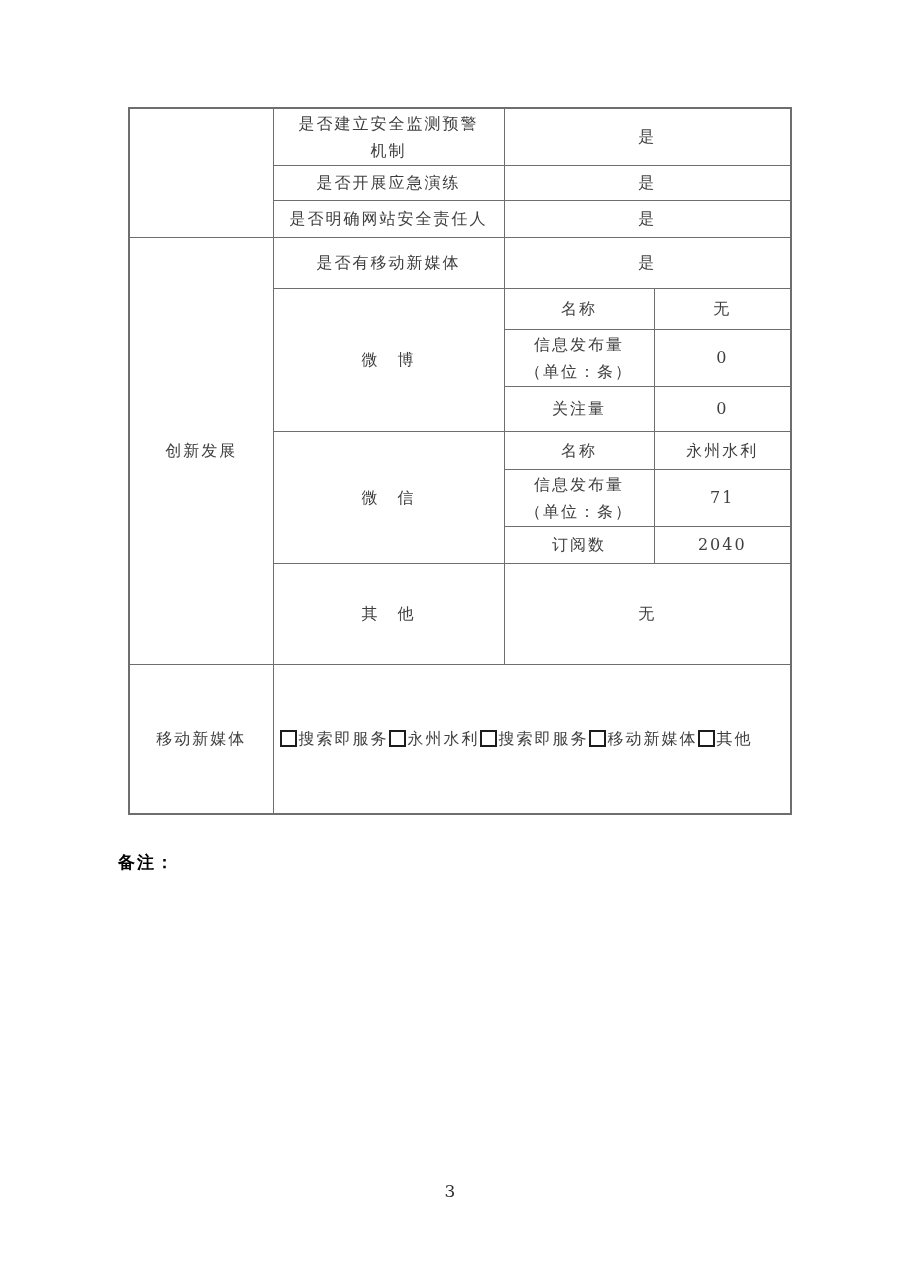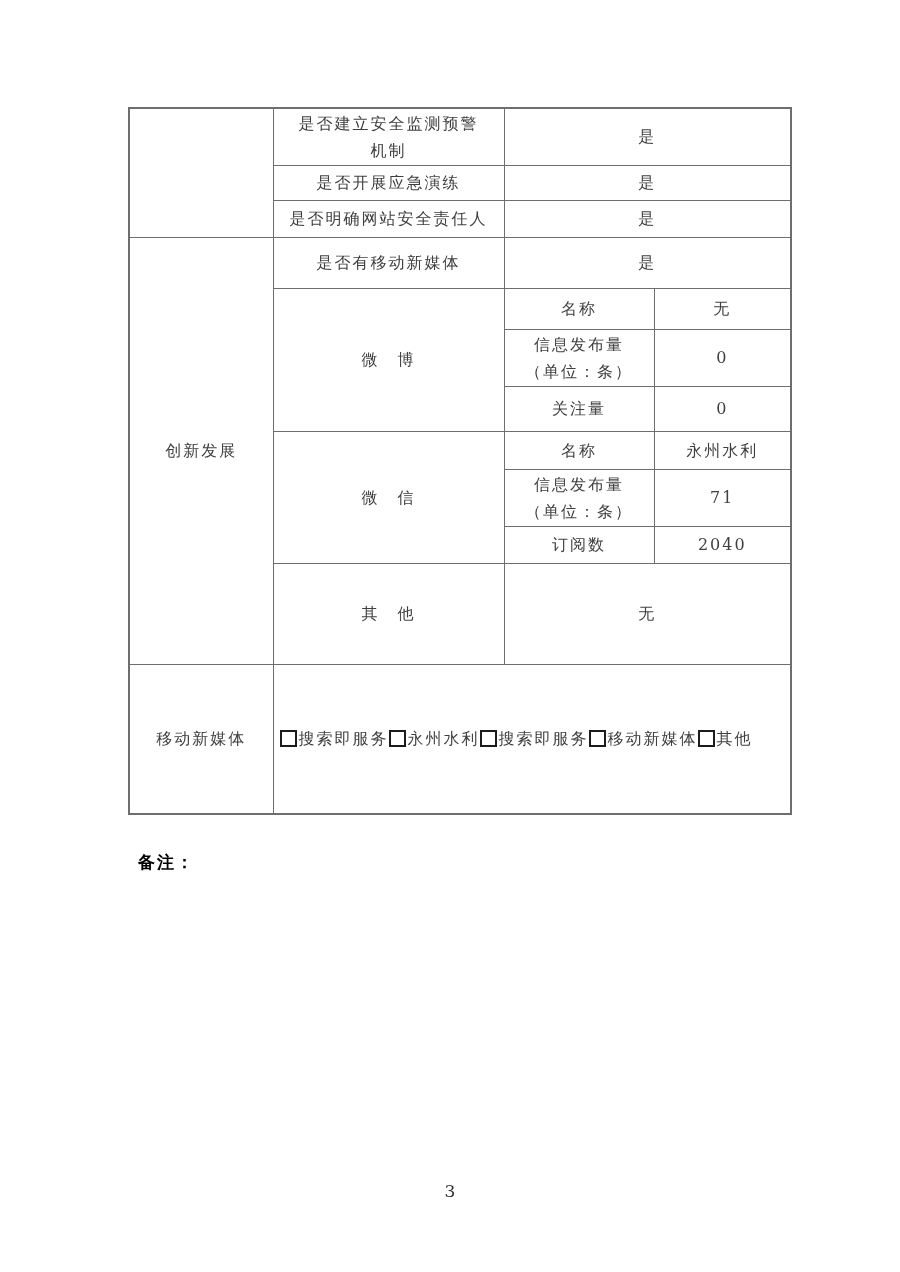--- a/index.html
+++ b/index.html
@@ -56,21 +56,21 @@
   .cb-box {
     display: inline-block;
     width: 13px;
     height: 13px;
     border: 2px solid #1c1c1c;
     margin-right: 2px;
     background: #ffffff;
   }
   .notes {
     position: absolute;
-    left: 138px;
+    left: 118px;
     top: 851px;
     font-family: "DejaVu Sans", "Liberation Sans", sans-serif;
     font-weight: bold;
     font-size: 17px;
     color: #000000;
     letter-spacing: 2px;
   }
   .page-number {
     position: absolute;
     left: 0;

